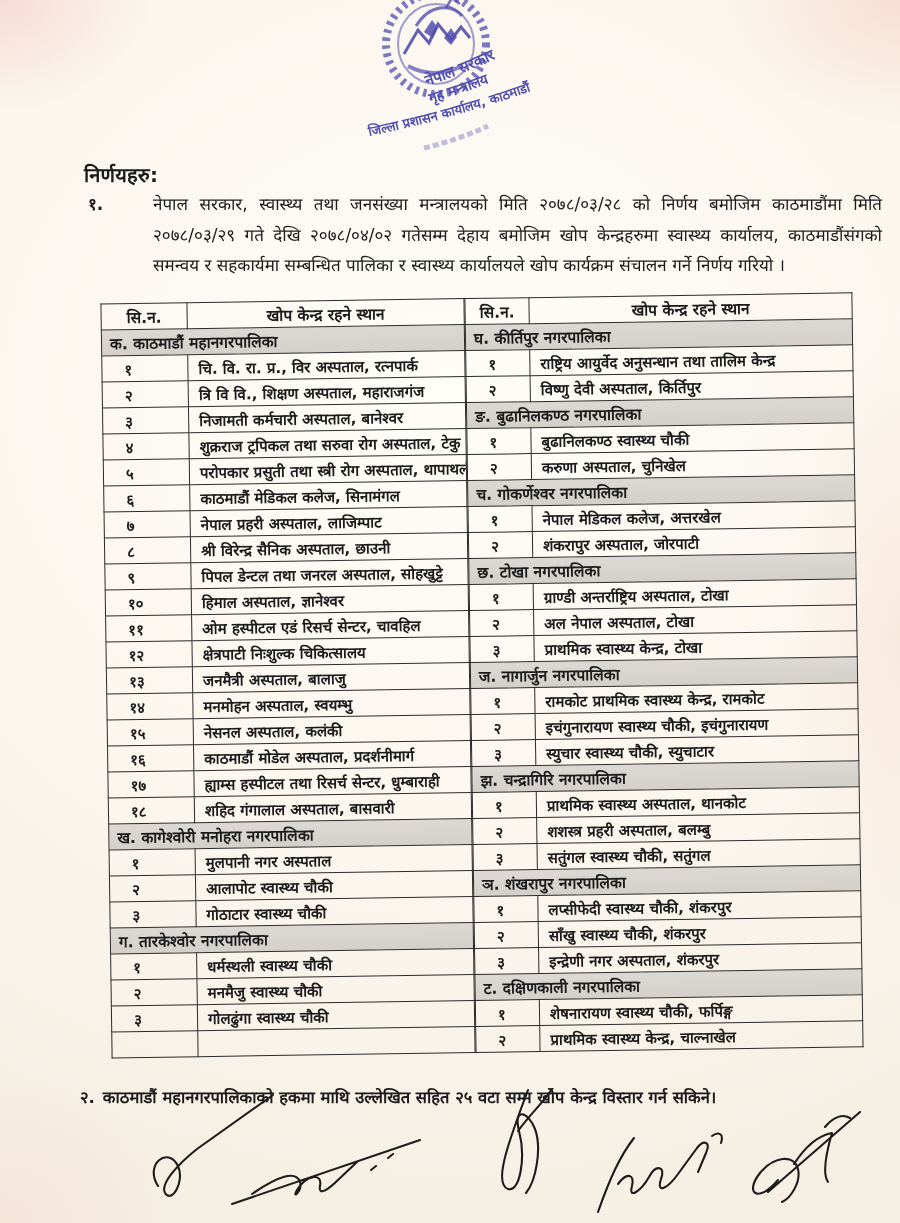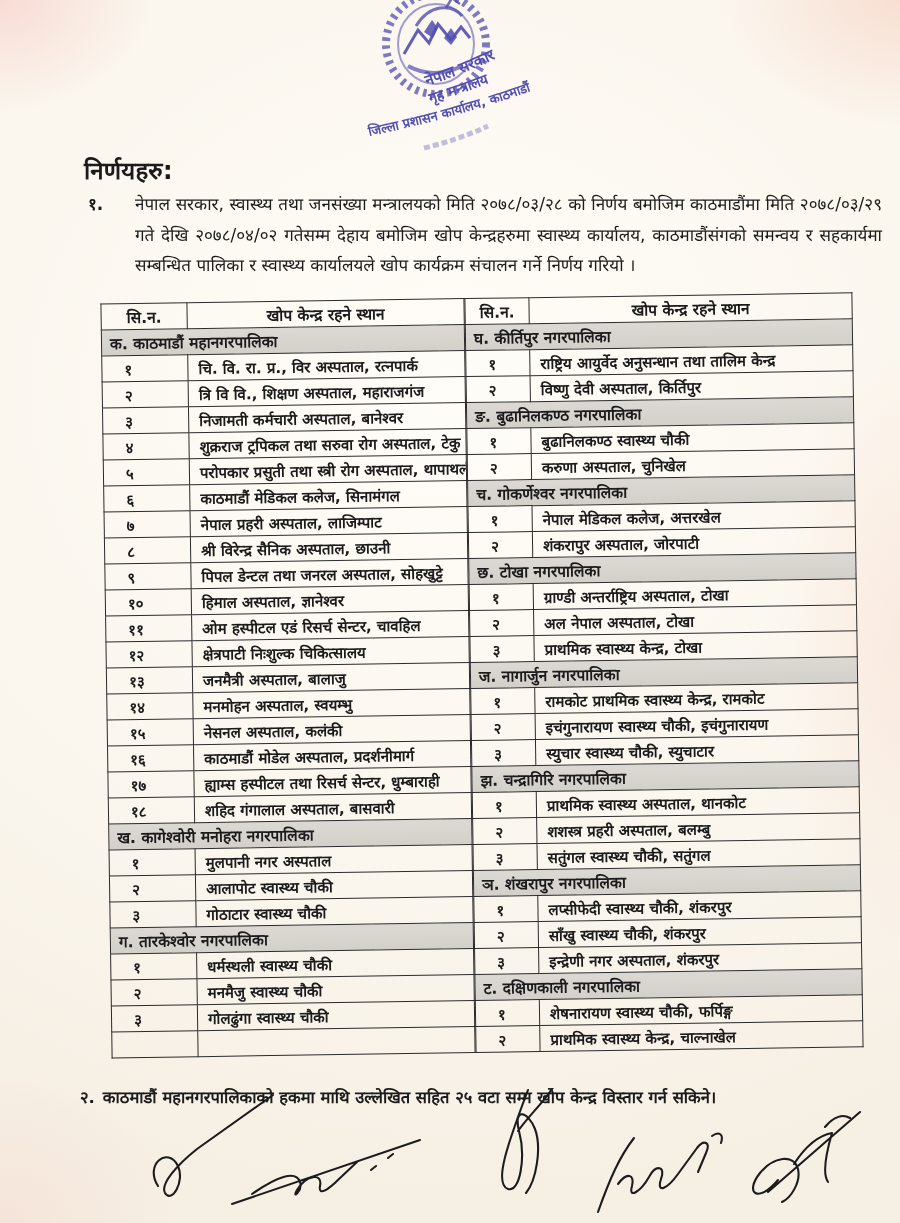--- a/index.html
+++ b/index.html
@@ -16,24 +16,24 @@
       radial-gradient(ellipse 260px 180px at 100% 0%, rgba(246,196,178,.45), rgba(246,196,178,0) 70%),
       radial-gradient(ellipse 160px 420px at 100% 52%, rgba(246,205,188,.30), rgba(246,205,188,0) 75%),
       radial-gradient(ellipse 240px 200px at 0% 100%, rgba(244,198,186,.28), rgba(244,198,186,0) 72%),
       radial-gradient(ellipse 900px 800px at 50% 32%, #fffdf8 0%, #faf5ec 70%, #f6efe4 100%);
   }
   
   .stamp{position:absolute;left:328px;top:-8px;width:280px;height:168px;filter:blur(.35px);opacity:.9;}
   .stamp svg{width:100%;height:100%;}
   .stamp text{font-family:"DejaVu Sans","Liberation Sans",sans-serif;font-weight:600;}
   
-  .heading{position:absolute;left:84px;top:153px;font-size:24px;font-weight:700;letter-spacing:.2px;text-align:right;}
+  .heading{position:absolute;left:84px;top:161px;font-size:20px;font-weight:700;letter-spacing:.2px;text-align:right;}
   .point1{position:absolute;left:88px;top:189px;width:794px;}
   .point1 .num{position:absolute;left:0;top:3px;font-size:17px;font-weight:600;}
-  .point1 .ptext{margin-left:47px;font-size:17px;font-weight:500;line-height:30.5px;text-align:justify;}
+  .point1 .ptext{margin-left:65px;font-size:17px;font-weight:500;line-height:30.5px;text-align:justify;}
   .point2{position:absolute;left:80px;top:1086px;width:806px;font-size:16.5px;font-weight:600;line-height:24px;}
   .point2 .num{margin-right:8px;}
   
   .table-wrap{
     position:absolute;left:106px;top:299px;width:752px;display:flex;align-items:flex-start;
     transform:rotate(-0.85deg);transform-origin:40% 50%;
   }
   table{border-collapse:collapse;table-layout:fixed;}
   #left-table{width:364px;}
   #right-table{width:388px;}

